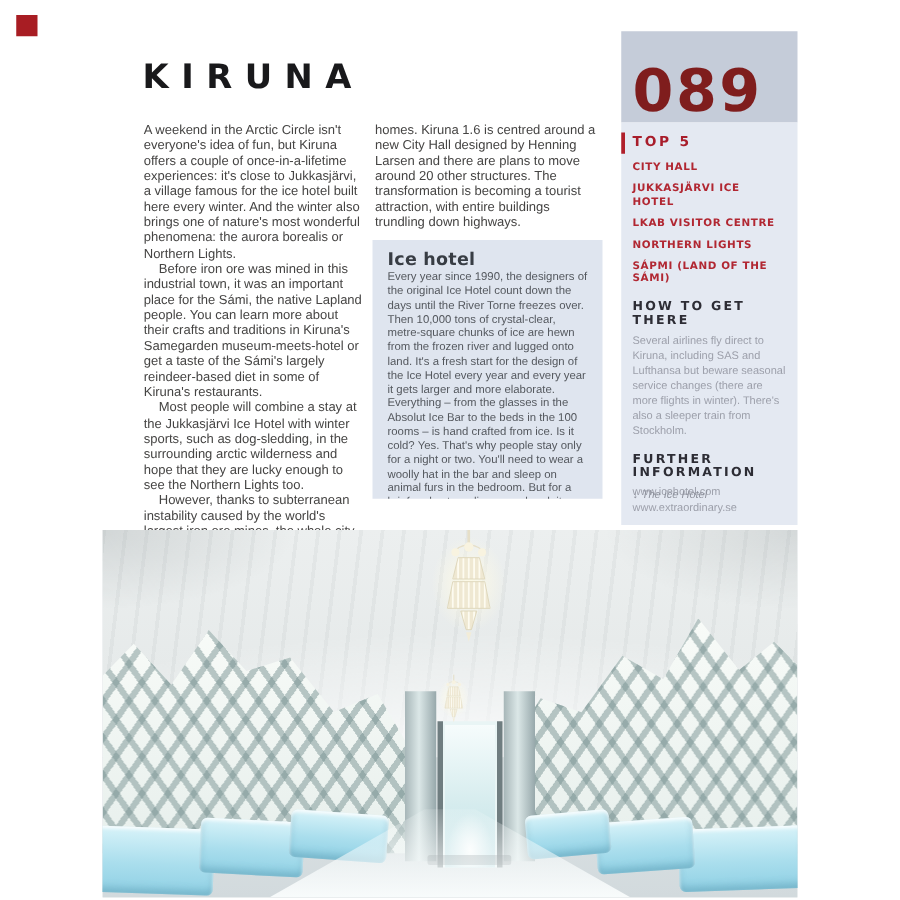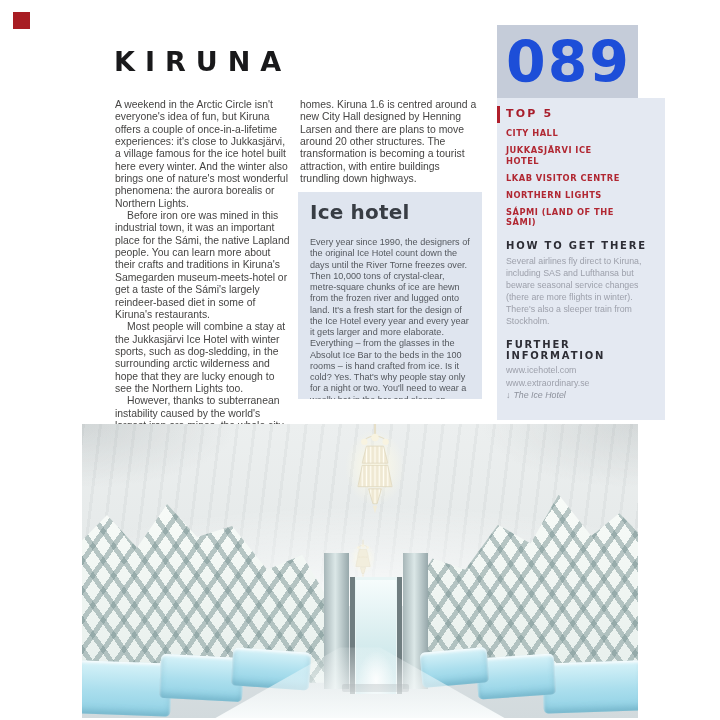--- a/index.html
+++ b/index.html
@@ -16,46 +16,46 @@
   
   .page-title {
     position:absolute; left:114px; top:46px;
     font-family:"DejaVu Sans", sans-serif; font-weight:bold;
     font-size:27px; letter-spacing:10px; color:#19191b;
   }
 
   
   .pagenum-box { position:absolute; left:497px; top:25px; width:141px; height:73px; background:#c5ccd9; }
   .pagenum-box span {
-    position:absolute; left:9px; top:9px; line-height:1;
-    font-family:"DejaVu Sans", sans-serif; font-weight:bold;
-    font-size:57px; letter-spacing:2px; color:#1d4ed8;
+    position:absolute; left:9px; top:25px; line-height:1;
+    font-family:"DejaVu Sans", sans-serif; font-weight:bold;
+    font-size:47px; letter-spacing:2px; color:#7f1d1d;
   }
 
   
   .col { position:absolute; top:99px; color:#454443;
     font-family:Liberation Sans, sans-serif; font-size:10.4px; line-height:12.35px; text-align:left; }
   .col-1 { left:115px; width:177px; }
   .col-2 { left:300px; width:182px; }
   .col p { margin:0; }
   .col p.indent { text-indent:12px; }
 
   
   .icebox {
     position:absolute; left:298px; top:192px; width:184px; height:207px;
     background:#dfe5ef; padding:8px 11px 8px 12px; overflow:hidden;
   }
   .icebox h3 {
     font-family:"DejaVu Sans", sans-serif; font-weight:bold;
-    font-size:20px; color:#383d44; margin-bottom:13px; letter-spacing:.2px;
+    font-size:14px; color:#383d44; margin-bottom:0; letter-spacing:.2px;
   }
   .icebox p { font-size:9.1px; line-height:11.25px; color:#54585e; }
 
   
-  .sidebar { position:absolute; left:497px; top:98px; width:168px; height:322px; background:#e4e9f2; }
+  .sidebar { position:absolute; left:497px; top:98px; width:141px; height:322px; background:#e4e9f2; }
   .redbar { position:absolute; left:0; top:8px; width:3px; height:17px; background:#b01f2b; }
   .top5-heading {
     margin:9px 0 0 9px; font-family:"DejaVu Sans", sans-serif; font-weight:bold;
     font-size:11px; letter-spacing:2.2px; color:#a81d2b;
   }
   .top5-list { list-style:none; margin:8px 9px 0 9px; }
   .top5-list li {
     font-family:"DejaVu Sans", sans-serif; font-weight:bold;
     font-size:8.3px; letter-spacing:.5px; line-height:10.5px;
     color:#b12732; margin-bottom:6.5px; width:118px;

